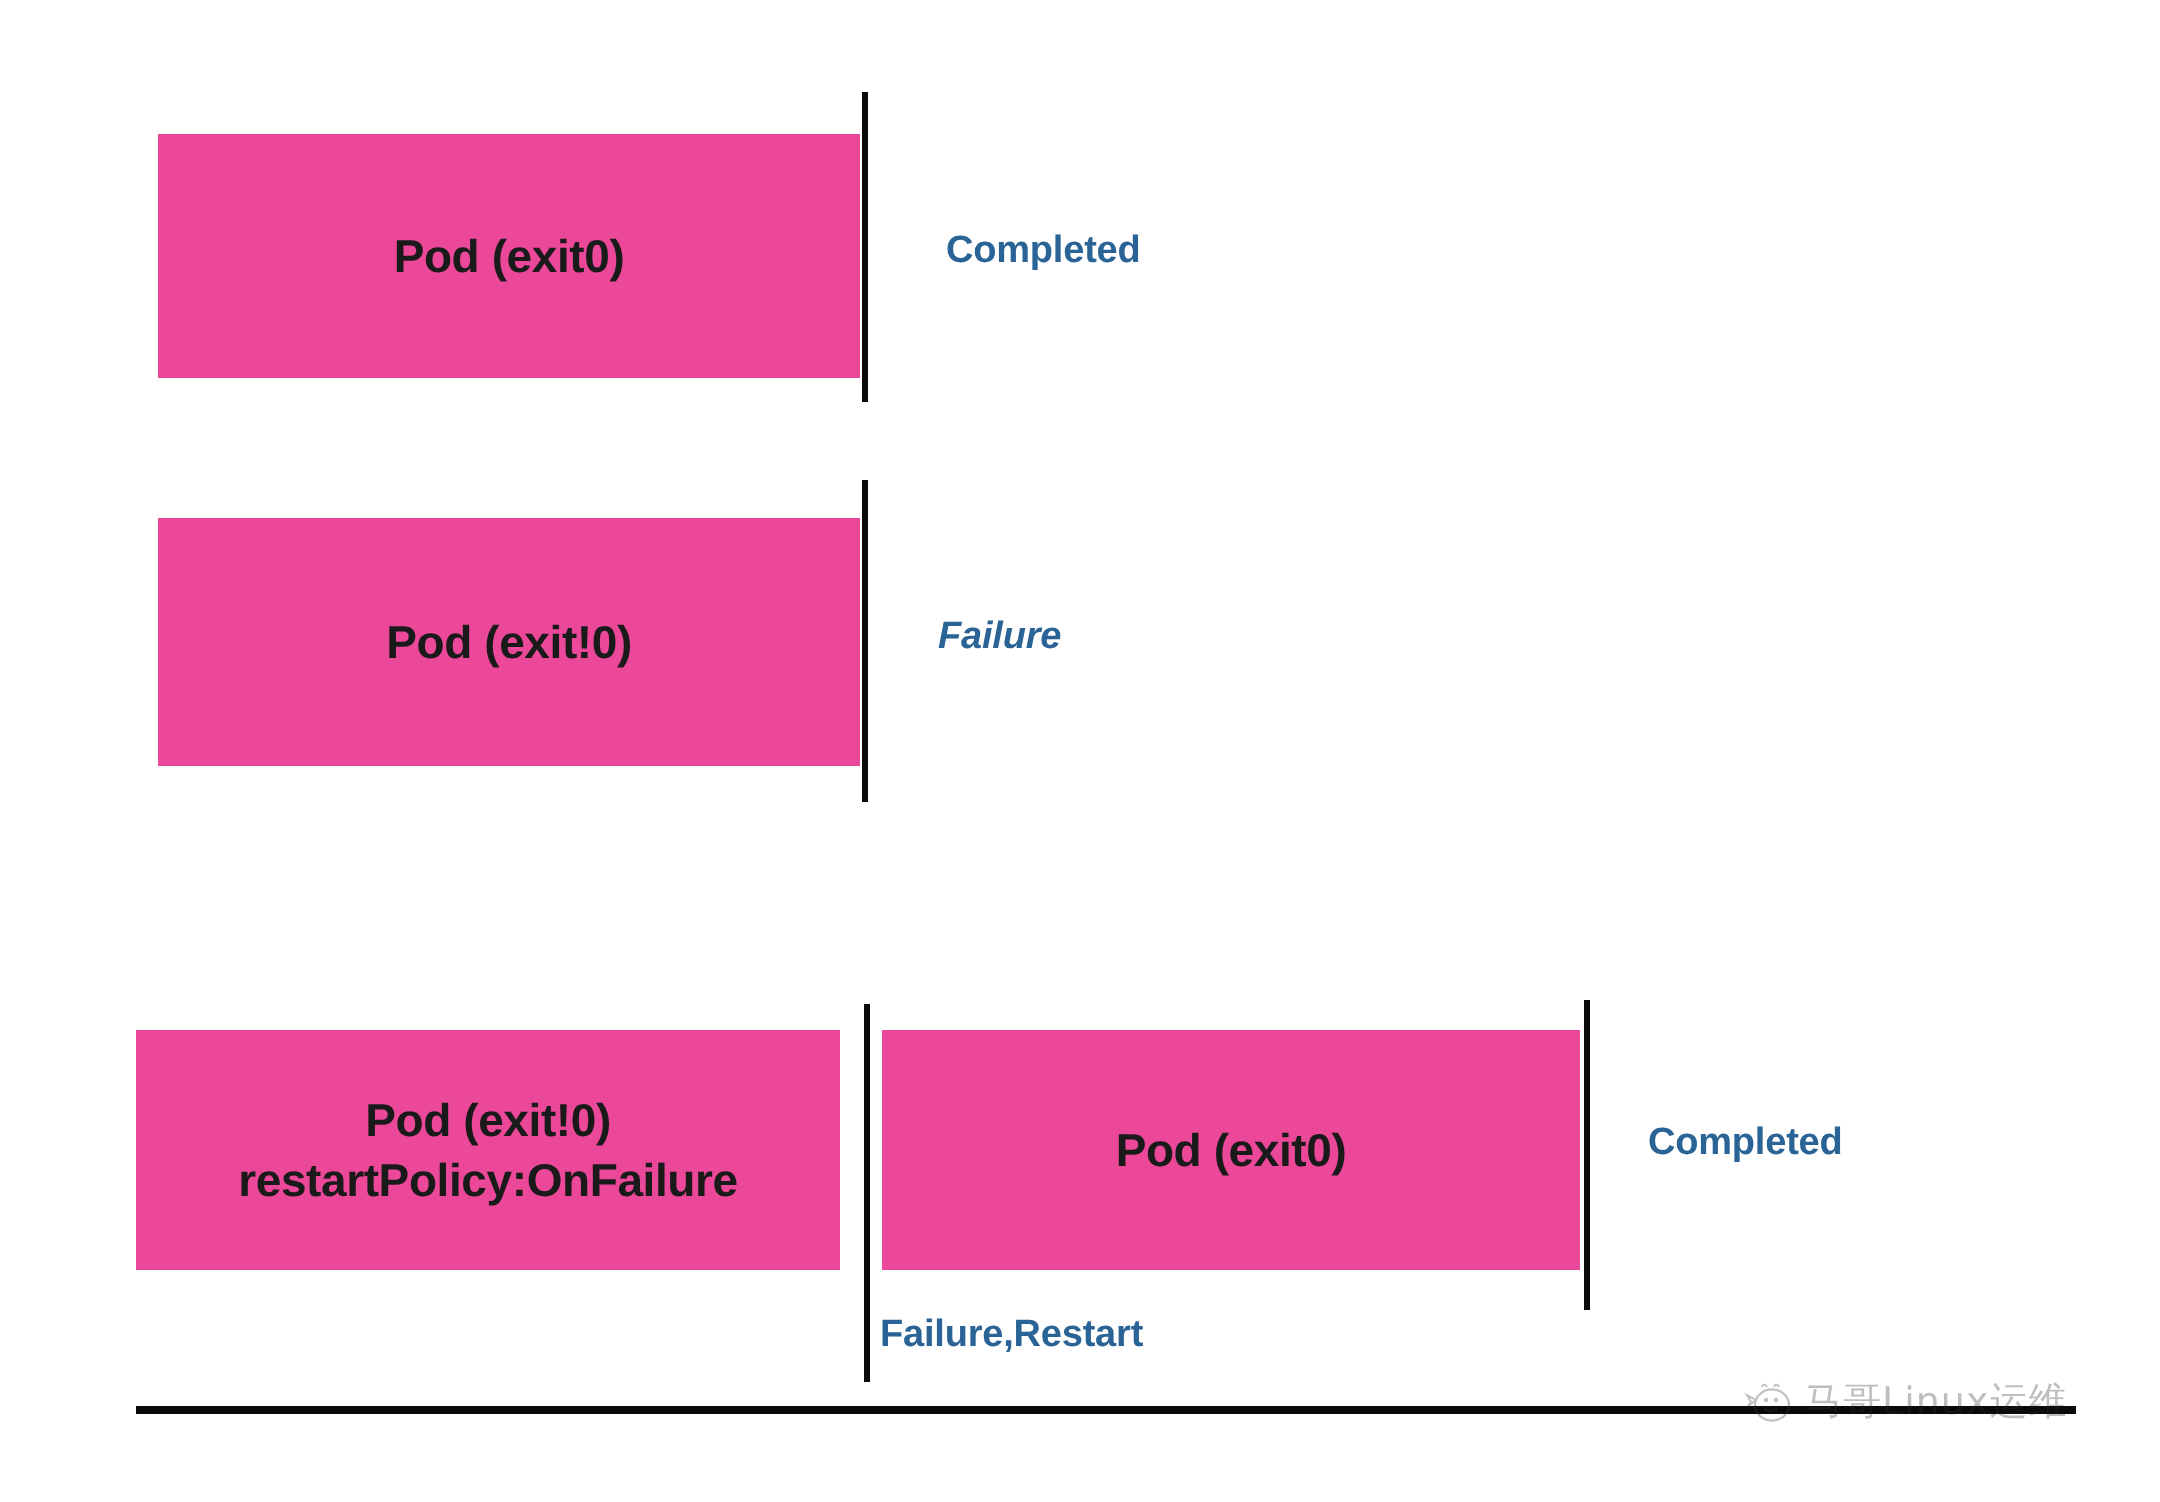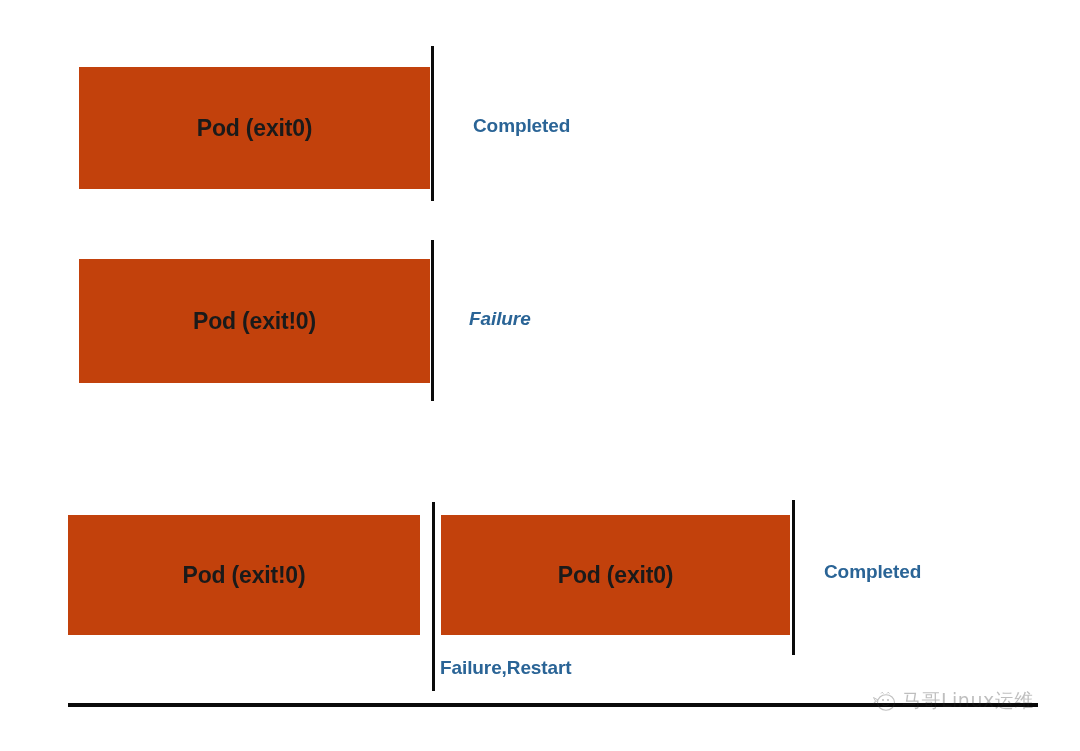--- a/index.html
+++ b/index.html
@@ -14,21 +14,21 @@
     position: relative;
     width: 1080px;
     height: 751px;
     background: #ffffff;
     overflow: hidden;
   }
 
   
   .pod-box {
     position: absolute;
-    background: #c2410c;
+    background: #ec4899;
     box-sizing: border-box;
     display: flex;
     flex-direction: column;
     align-items: center;
     justify-content: center;
     text-align: center;
     color: #1a1a1a;
     font-weight: bold;
     font-size: 23px;
     line-height: 1.32;
@@ -97,20 +97,21 @@
   <div class="status-label" style="left:473px; top:115px;">Completed</div>
 
   <div class="pod-box" style="left:79px; top:259px; width:351px; height:124px;">
     <span class="pod-line">Pod (exit!0)</span>
   </div>
   <div class="divider-v" style="left:431px; top:240px; height:161px;"></div>
   <div class="status-label" style="left:469px; top:308px;font-style:italic;">Failure</div>
 
   <div class="pod-box" style="left:68px; top:515px; width:352px; height:120px;">
     <span class="pod-line">Pod (exit!0)</span>
+    <span class="pod-line">restartPolicy:OnFailure</span>
   </div>
 
   <div class="divider-v" style="left:432px; top:502px; height:189px;"></div>
 
   <div class="pod-box" style="left:441px; top:515px; width:349px; height:120px;">
     <span class="pod-line">Pod (exit0)</span>
   </div>
 
   <div class="divider-v" style="left:792px; top:500px; height:155px;"></div>
 

